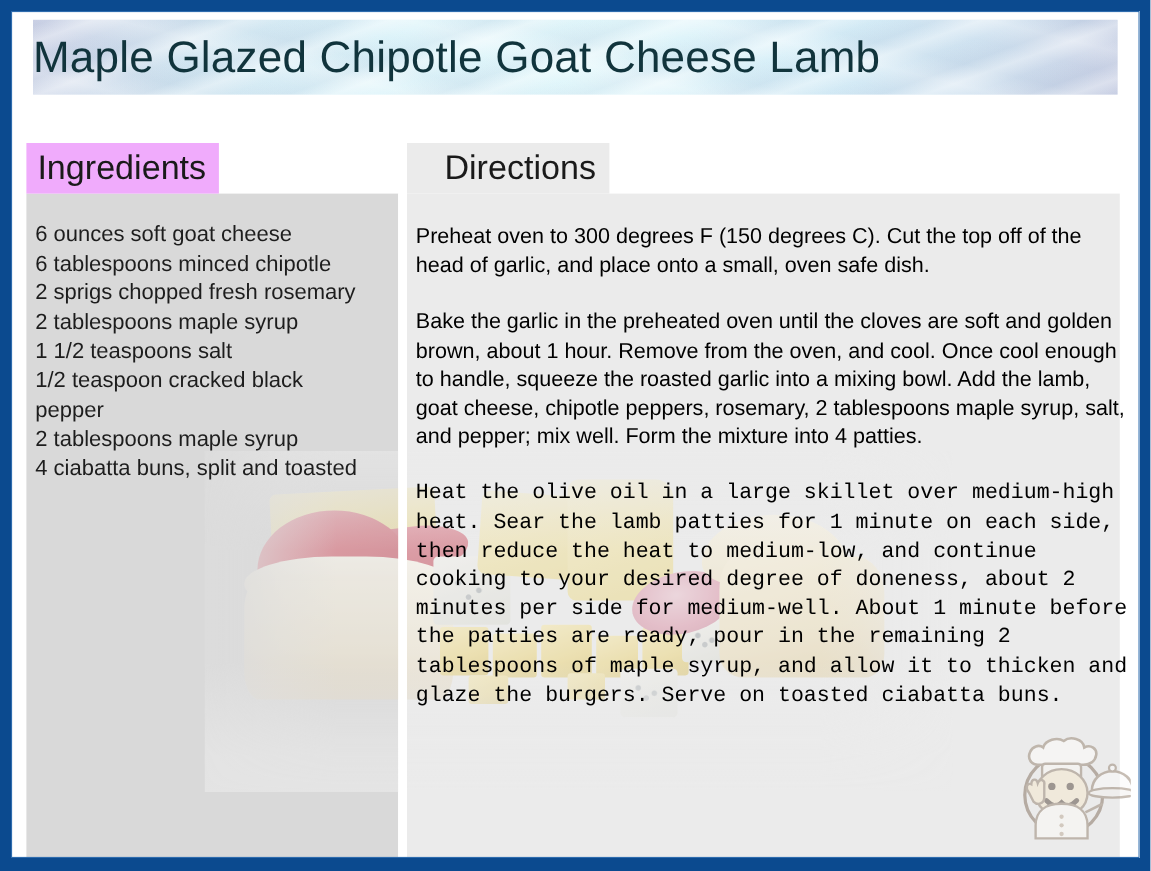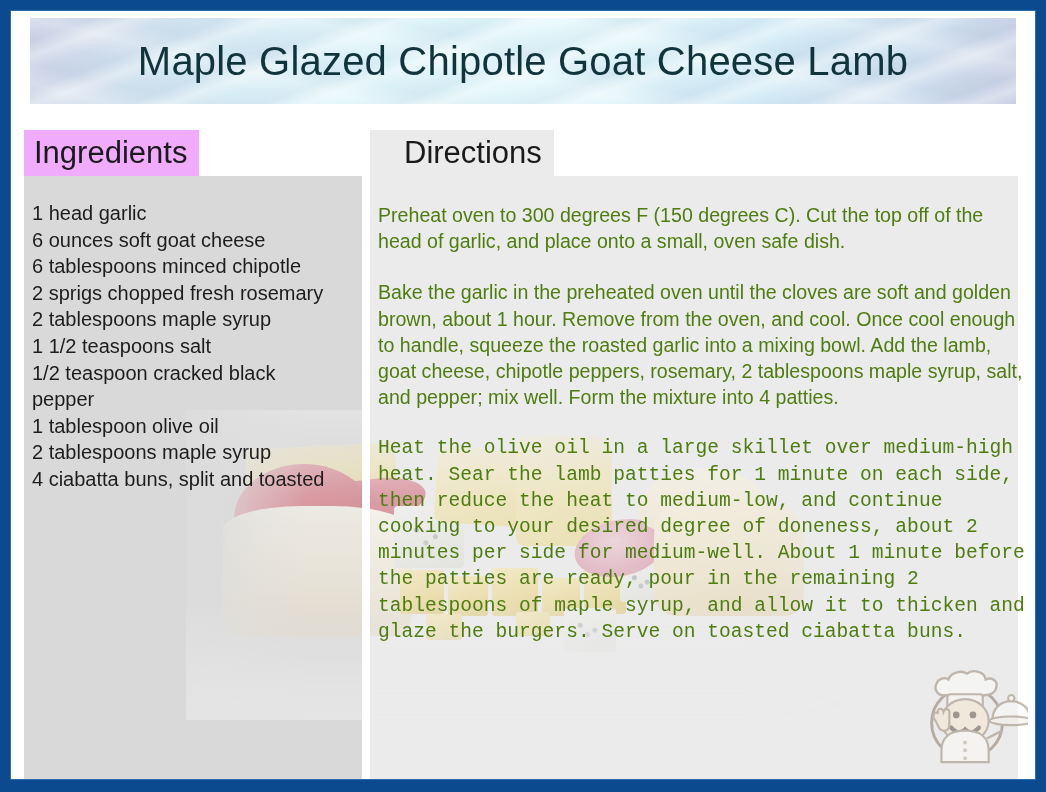--- a/index.html
+++ b/index.html
@@ -44,36 +44,36 @@
     background: #ffffff;
     overflow: hidden;
   }
 
   
   #title-banner {
     position: absolute;
     left: 20px;
     top: 8px;
     width: 986px;
-    height: 86px;
+    height: 68px;
     background:
       repeating-linear-gradient(-20deg,
         rgba(255,255,255,0.00) 0px,
         rgba(255,255,255,0.35) 14px,
         rgba(150,170,200,0.10) 28px,
         rgba(255,255,255,0.00) 46px),
       repeating-linear-gradient(14deg,
         rgba(255,255,255,0.00) 0px,
         rgba(255,255,255,0.28) 20px,
         rgba(160,180,205,0.08) 40px,
         rgba(255,255,255,0.00) 64px),
       linear-gradient(118deg, #cdd2e6 0%, #d3e7f2 16%, #ddf4fa 34%, #e2f7fb 52%, #d6eef8 72%, #cfe0ef 88%, #c9cfe4 100%);
     display: flex;
     align-items: center;
-    justify-content: center;
+    justify-content: flex-start;
     overflow: hidden;
   }
   #recipe-title {
     font-size: 40px;
     font-weight: 400;
     color: #11343c;
     letter-spacing: 0.2px;
     white-space: nowrap;
     font-family: "Liberation Sans", sans-serif;
   }
@@ -253,21 +253,21 @@
   #ingredients-list .ing-line { white-space: nowrap; }
 
   #directions-body {
     position: absolute;
     left: 368px;
     top: 192px;
     width: 652px;
     z-index: 16;
     font-size: 19.6px;
     line-height: 26.2px;
-    color: #4d7c0f;
+    color: #000000;
   }
   #directions-body p {
     margin: 0 0 25px 0;
   }
   #directions-body p:last-child { margin-bottom: 0; font-family: Liberation Mono, monospace; }
 
   
   #chef-logo {
     position: absolute;
     right: 8px;
@@ -321,29 +321,27 @@
       <div class="photo-fade-right"></div>
       <div class="photo-fade-bottom"></div>
     </div>
 
     <div id="panel-gutter"></div>
 
     <div class="section-tab" id="tab-ingredients">Ingredients</div>
     <div class="section-tab" id="tab-directions">Directions</div>
 
     <div id="ingredients-list">
-      <div class="ing-line">1 head garlic</div>
       <div class="ing-line">6 ounces soft goat cheese</div>
       <div class="ing-line">6 tablespoons minced chipotle</div>
       <div class="ing-line">2 sprigs chopped fresh rosemary</div>
       <div class="ing-line">2 tablespoons maple syrup</div>
       <div class="ing-line">1 1/2 teaspoons salt</div>
       <div class="ing-line">1/2 teaspoon cracked black</div>
       <div class="ing-line">pepper</div>
-      <div class="ing-line">1 tablespoon olive oil</div>
       <div class="ing-line">2 tablespoons maple syrup</div>
       <div class="ing-line">4 ciabatta buns, split and toasted</div>
     </div>
 
     <div id="directions-body">
       <p>Preheat oven to 300 degrees F (150 degrees C). Cut the top off of the head of garlic, and place onto a small, oven safe dish.</p>
       <p>Bake the garlic in the preheated oven until the cloves are soft and golden brown, about 1 hour. Remove from the oven, and cool. Once cool enough to handle, squeeze the roasted garlic into a mixing bowl. Add the lamb, goat cheese, chipotle peppers, rosemary, 2 tablespoons maple syrup, salt, and pepper; mix well. Form the mixture into 4 patties.</p>
       <p>Heat the olive oil in a large skillet over medium-high heat. Sear the lamb patties for 1 minute on each side, then reduce the heat to medium-low, and continue cooking to your desired degree of doneness, about 2 minutes per side for medium-well. About 1 minute before the patties are ready, pour in the remaining 2 tablespoons of maple syrup, and allow it to thicken and glaze the burgers. Serve on toasted ciabatta buns.</p>
     </div>
 

